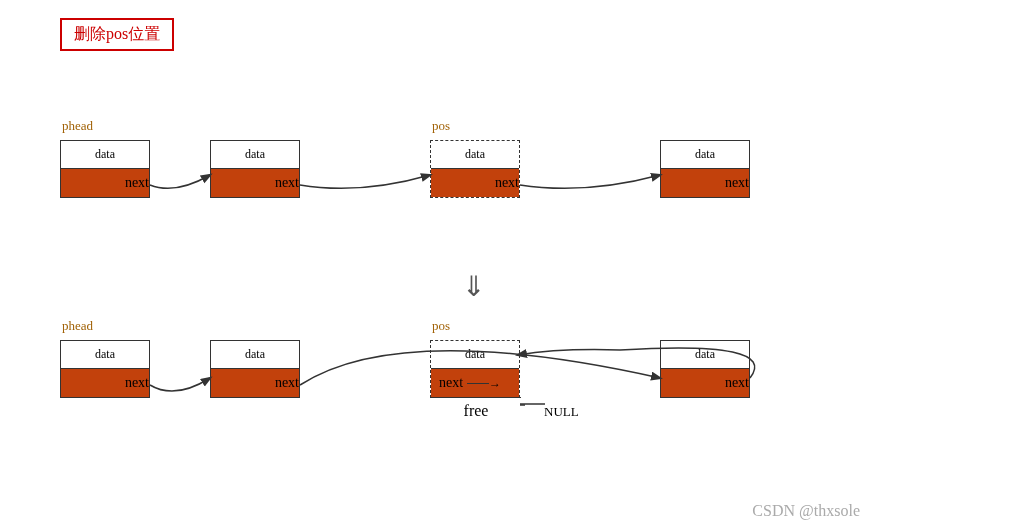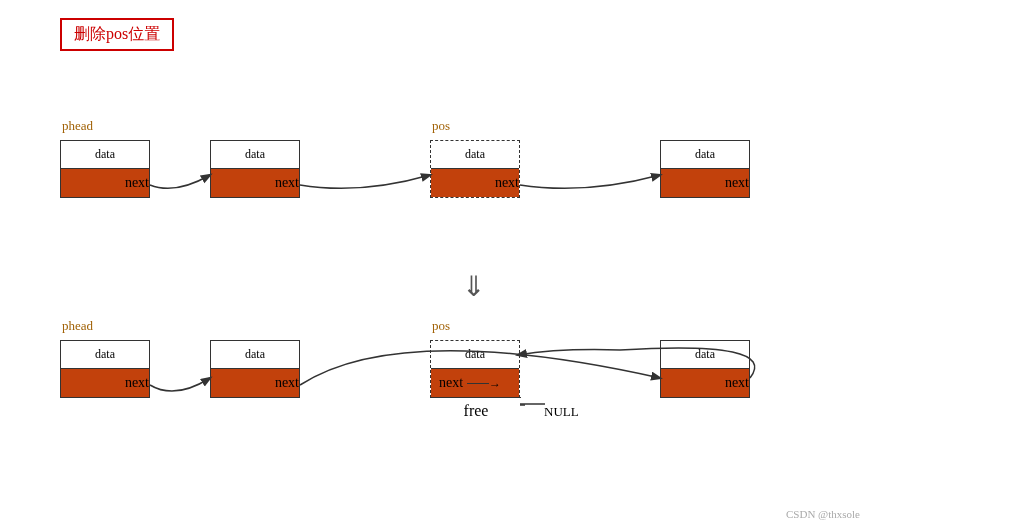--- a/index.html
+++ b/index.html
@@ -107,21 +107,21 @@
       position: absolute;
       font-size: 28px;
       color: #555;
     }
 
     
     .watermark {
       position: absolute;
       bottom: 8px;
       right: 12px;
-      font-size: 11px;
+      font-size: 16px;
       color: #aaa;
     }
   </style>
 </head>
 <body>
 
 <div class="page-container">
 
   <div class="title-box">
     <span>删除pos位置</span>

